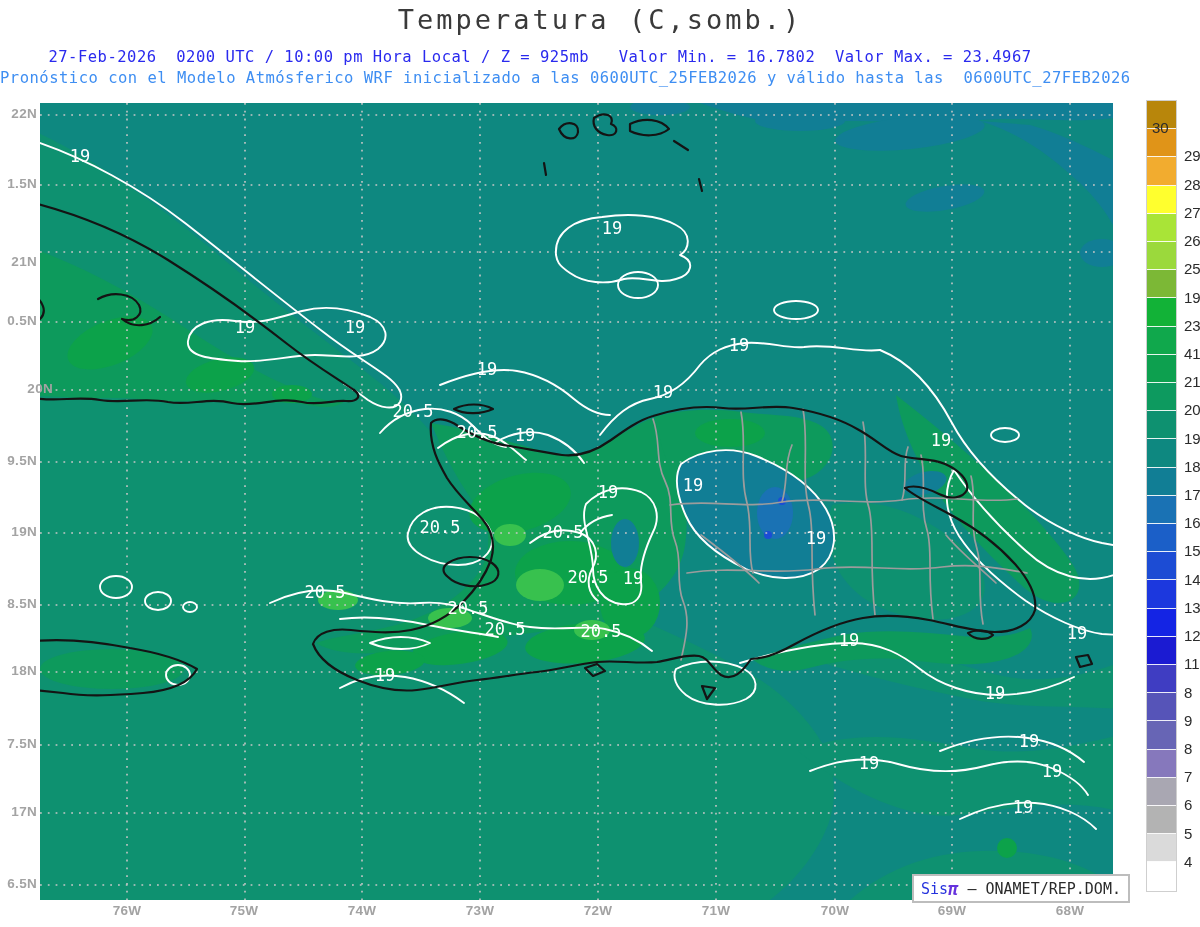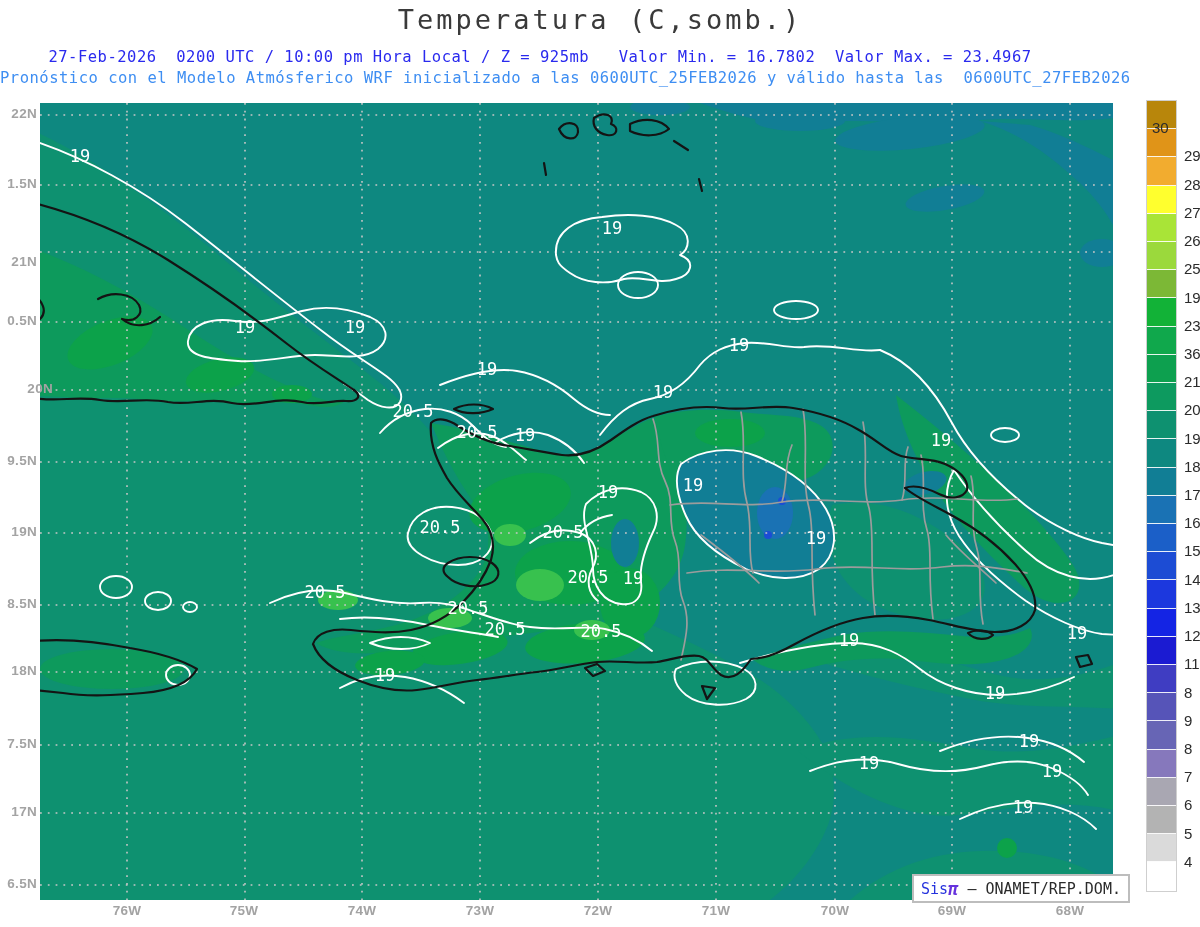--- a/index.html
+++ b/index.html
@@ -277,21 +277,21 @@
     </div>
   <div id="cbticks">
       <div class="cb-tick" style="left: 1152px; top: 119.214px;">30</div>
       <div class="cb-tick" style="left: 1184px; top: 147.429px;">29</div>
       <div class="cb-tick" style="left: 1184px; top: 175.643px;">28</div>
       <div class="cb-tick" style="left: 1184px; top: 203.857px; text-align: center;">27</div>
       <div class="cb-tick" style="left: 1184px; top: 232.071px;">26</div>
       <div class="cb-tick" style="left: 1184px; top: 260.286px;">25</div>
       <div class="cb-tick" style="left: 1184px; top: 288.5px;">19</div>
       <div class="cb-tick" style="left: 1184px; top: 316.714px;">23</div>
-      <div class="cb-tick" style="left: 1184px; top: 344.929px;">36</div>
+      <div class="cb-tick" style="left: 1184px; top: 344.929px;">41</div>
       <div class="cb-tick" style="left: 1184px; top: 373.143px;">21</div>
       <div class="cb-tick" style="left: 1184px; top: 401.357px;">20</div>
       <div class="cb-tick" style="left: 1184px; top: 429.571px;">19</div>
       <div class="cb-tick" style="left: 1184px; top: 457.786px;">18</div>
       <div class="cb-tick" style="left: 1184px; top: 486px;">17</div>
       <div class="cb-tick" style="left: 1184px; top: 514.214px;">16</div>
       <div class="cb-tick" style="left: 1184px; top: 542.429px;">15</div>
       <div class="cb-tick" style="left: 1184px; top: 570.643px;">14</div>
       <div class="cb-tick" style="left: 1184px; top: 598.857px;">13</div>
       <div class="cb-tick" style="left: 1184px; top: 627.071px;">12</div>

